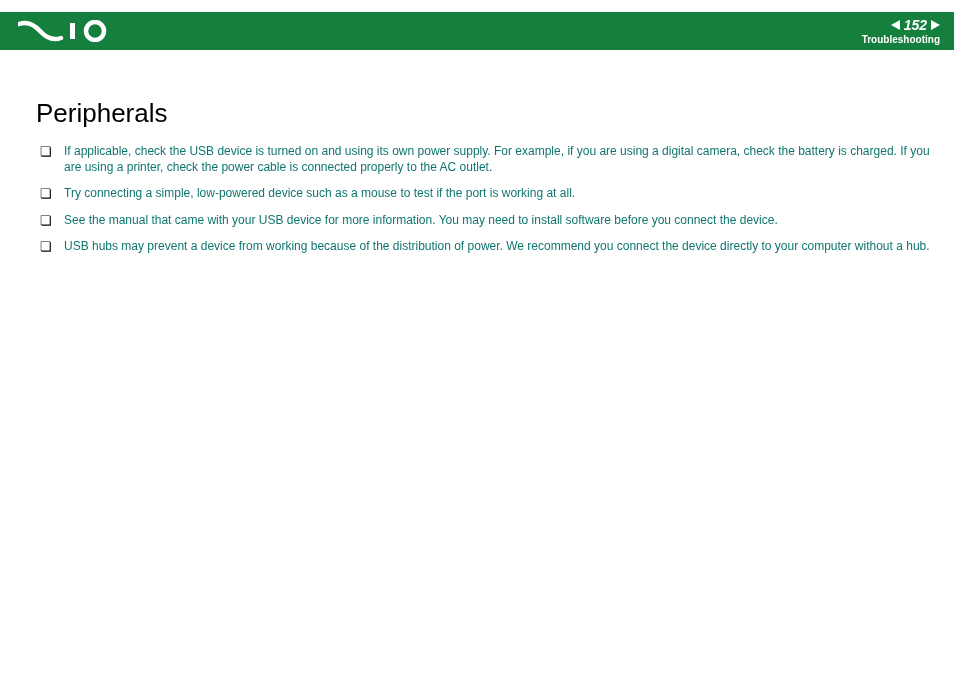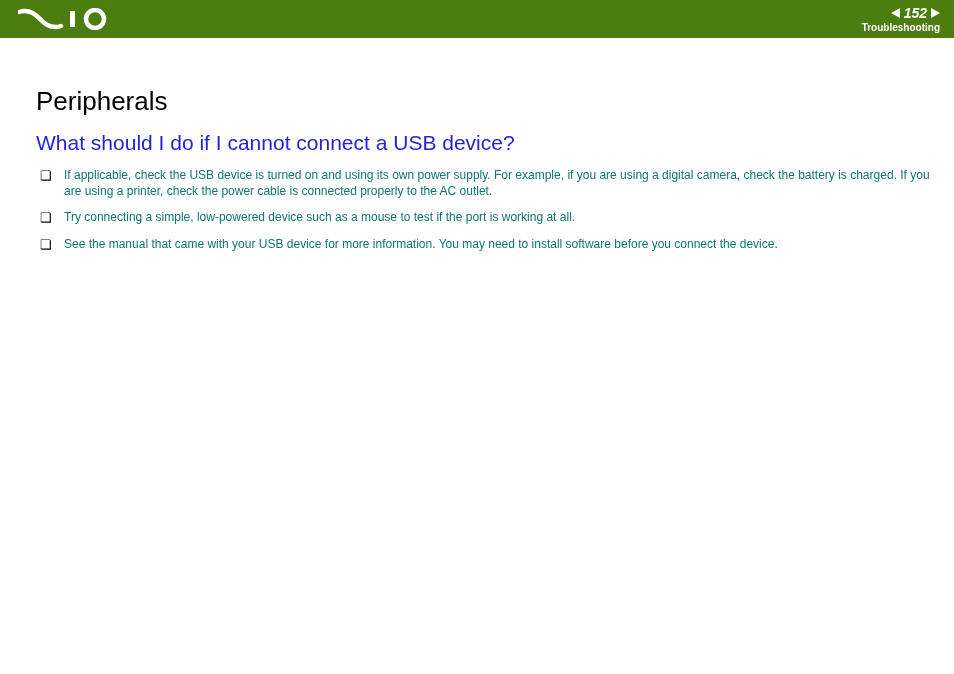--- a/index.html
+++ b/index.html
@@ -5,27 +5,28 @@
   body {
     margin: 0;
     padding: 0;
     font-family: Arial, Helvetica, sans-serif;
     width: 954px;
     height: 674px;
     background: #fff;
     position: relative;
   }
   .header {
-    background: #4d7c0f;
+    background: #15803d;
     color: #fff;
     height: 38px;
     display: flex;
     align-items: center;
     justify-content: space-between;
     padding: 0 14px 0 18px;
+    margin-top: 12px;
   }
   .logo {
     display: flex;
     align-items: center;
     gap: 0;
   }
   .logo svg { display: block; }
   .header-right {
     text-align: right;
     line-height: 1.05;
@@ -104,19 +105,19 @@
       <span class="nav-arrow left"></span>
       <span>152</span>
       <span class="nav-arrow right"></span>
     </span>
     <span class="section-label">Troubleshooting</span>
   </div>
 </div>
 
 <div class="content">
   <h1 class="title">Peripherals</h1>
-  <h2 class="question">What should I do if I cannot connect a USB device?</h2>
   <ul class="checklist">
     <li>If applicable, check the USB device is turned on and using its own power supply. For example, if you are using a digital camera, check the battery is charged. If you are using a printer, check the power cable is connected properly to the AC outlet.</li>
     <li>Try connecting a simple, low-powered device such as a mouse to test if the port is working at all.</li>
     <li>See the manual that came with your USB device for more information. You may need to install software before you connect the device.</li>
+    <li>USB hubs may prevent a device from working because of the distribution of power. We recommend you connect the device directly to your computer without a hub.</li>
   </ul>
 </div>
 
 </body></html>

